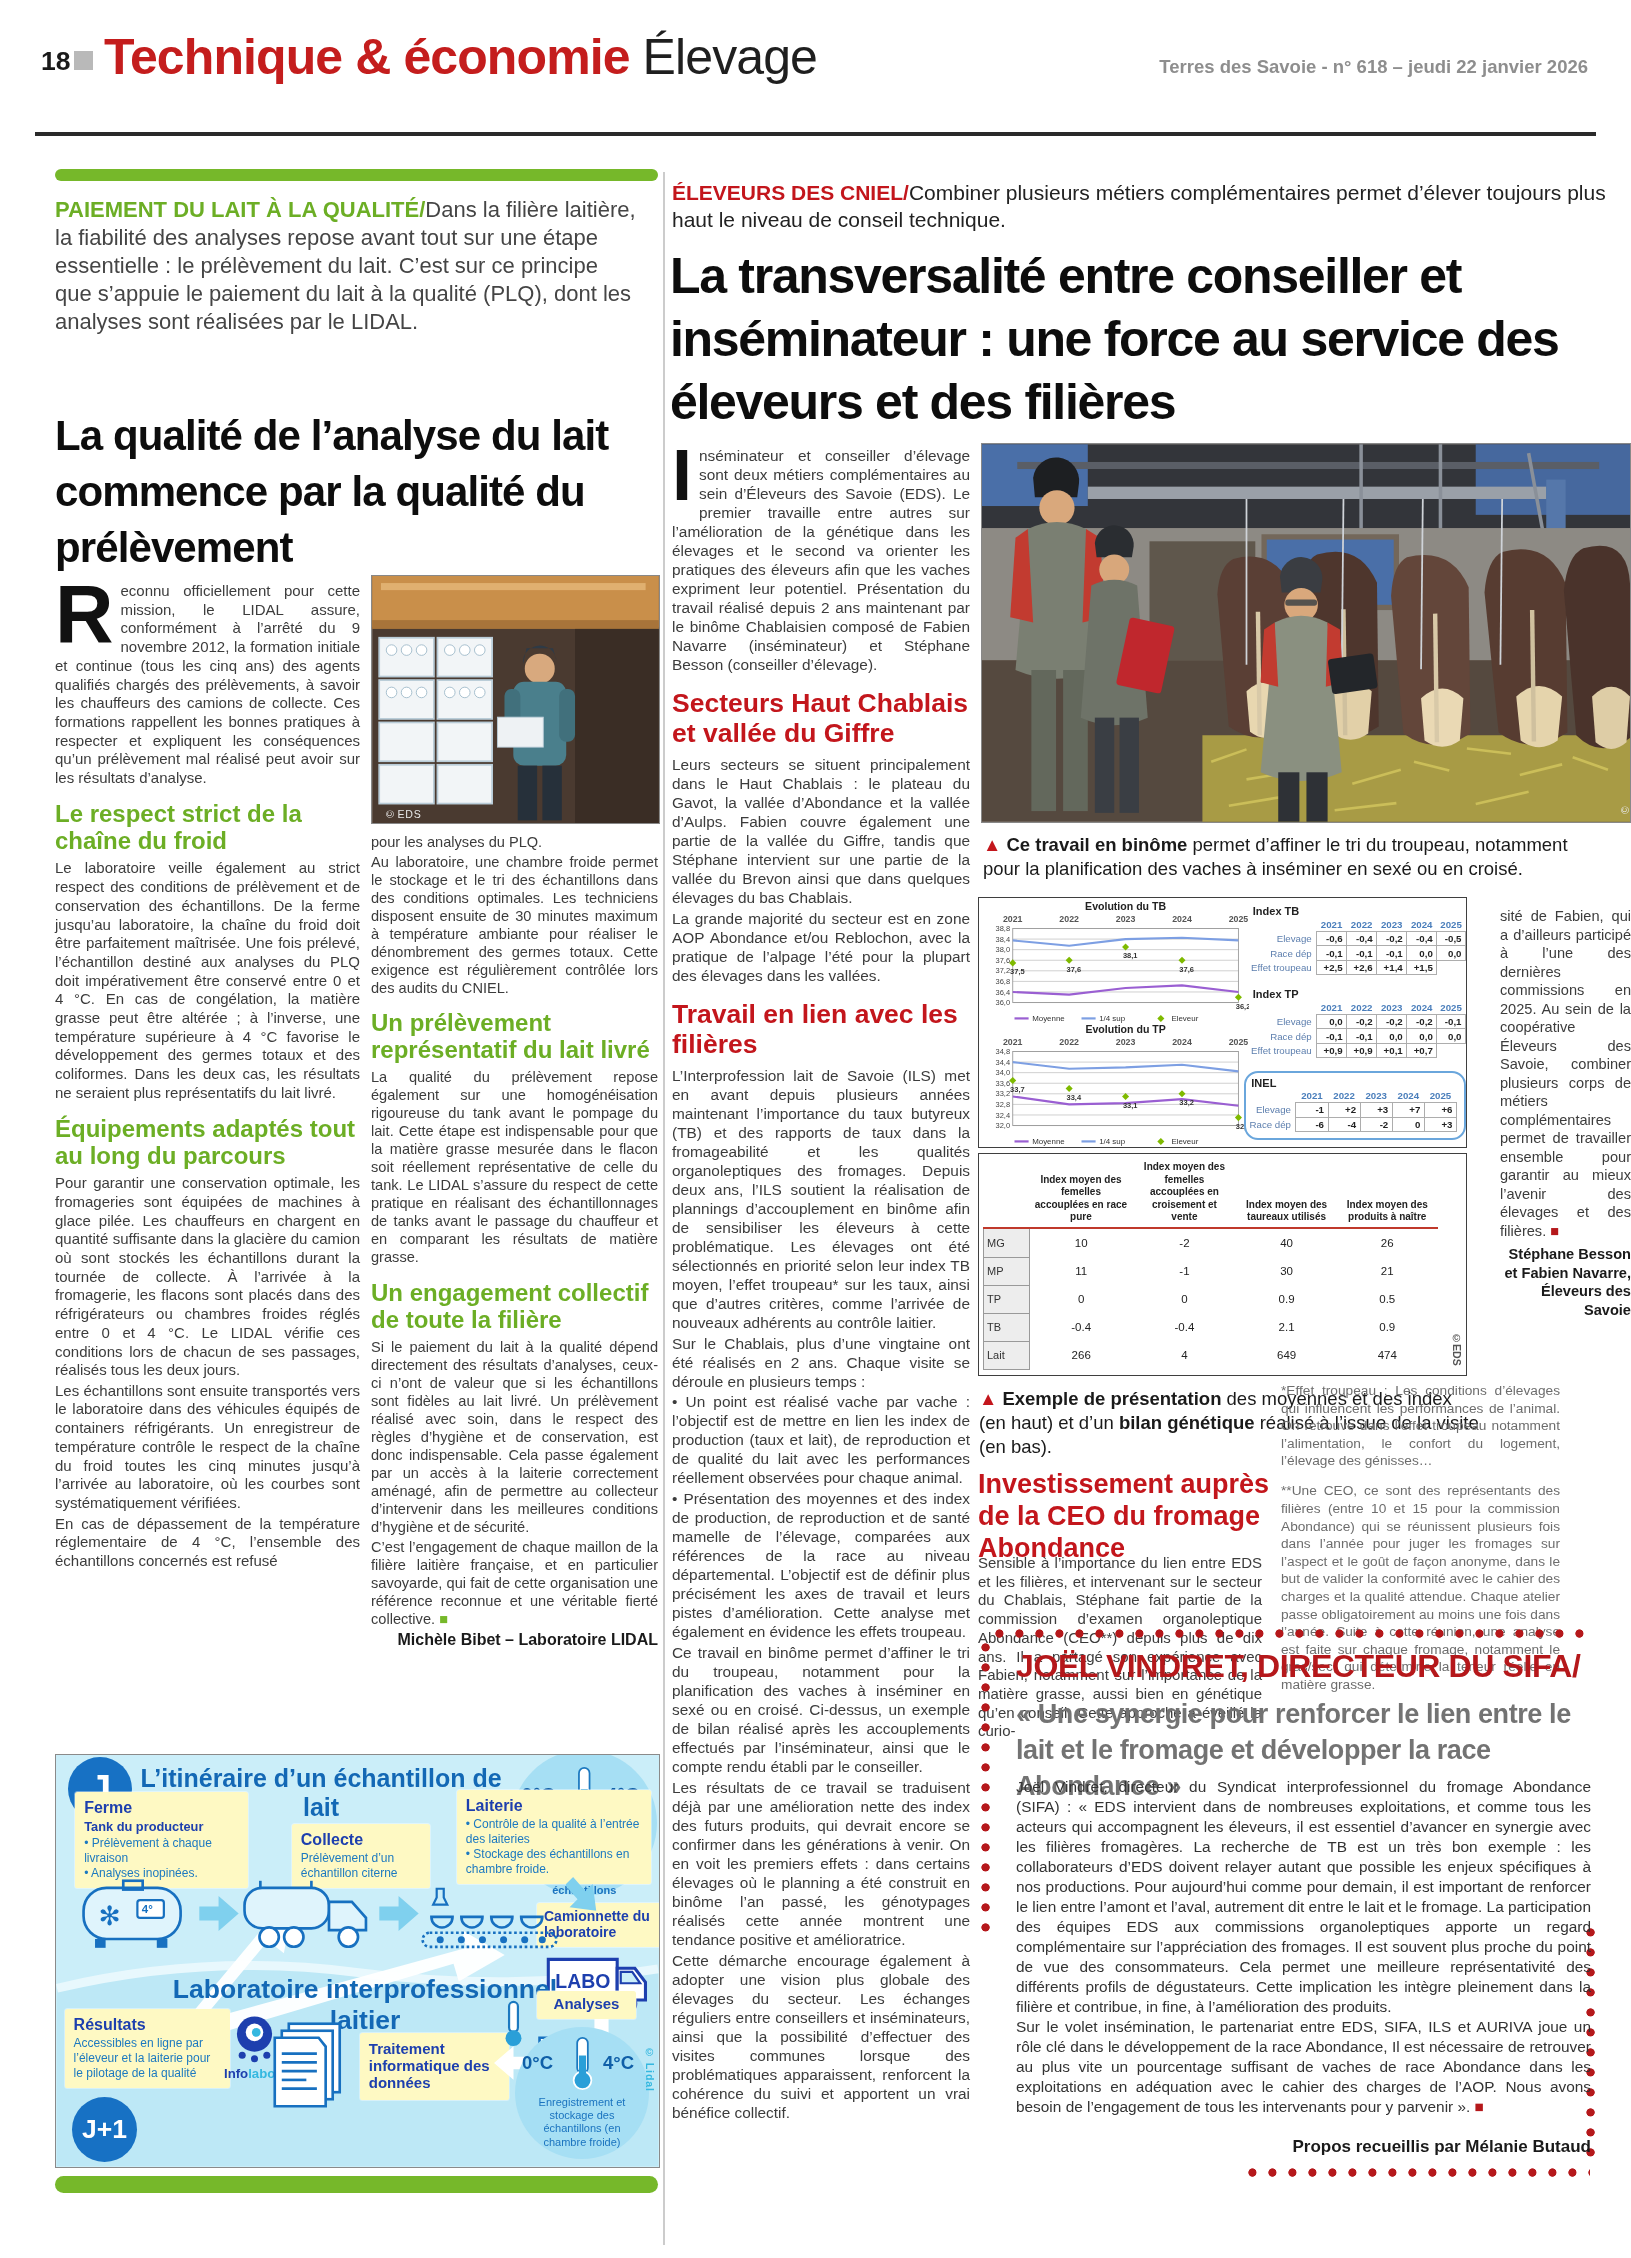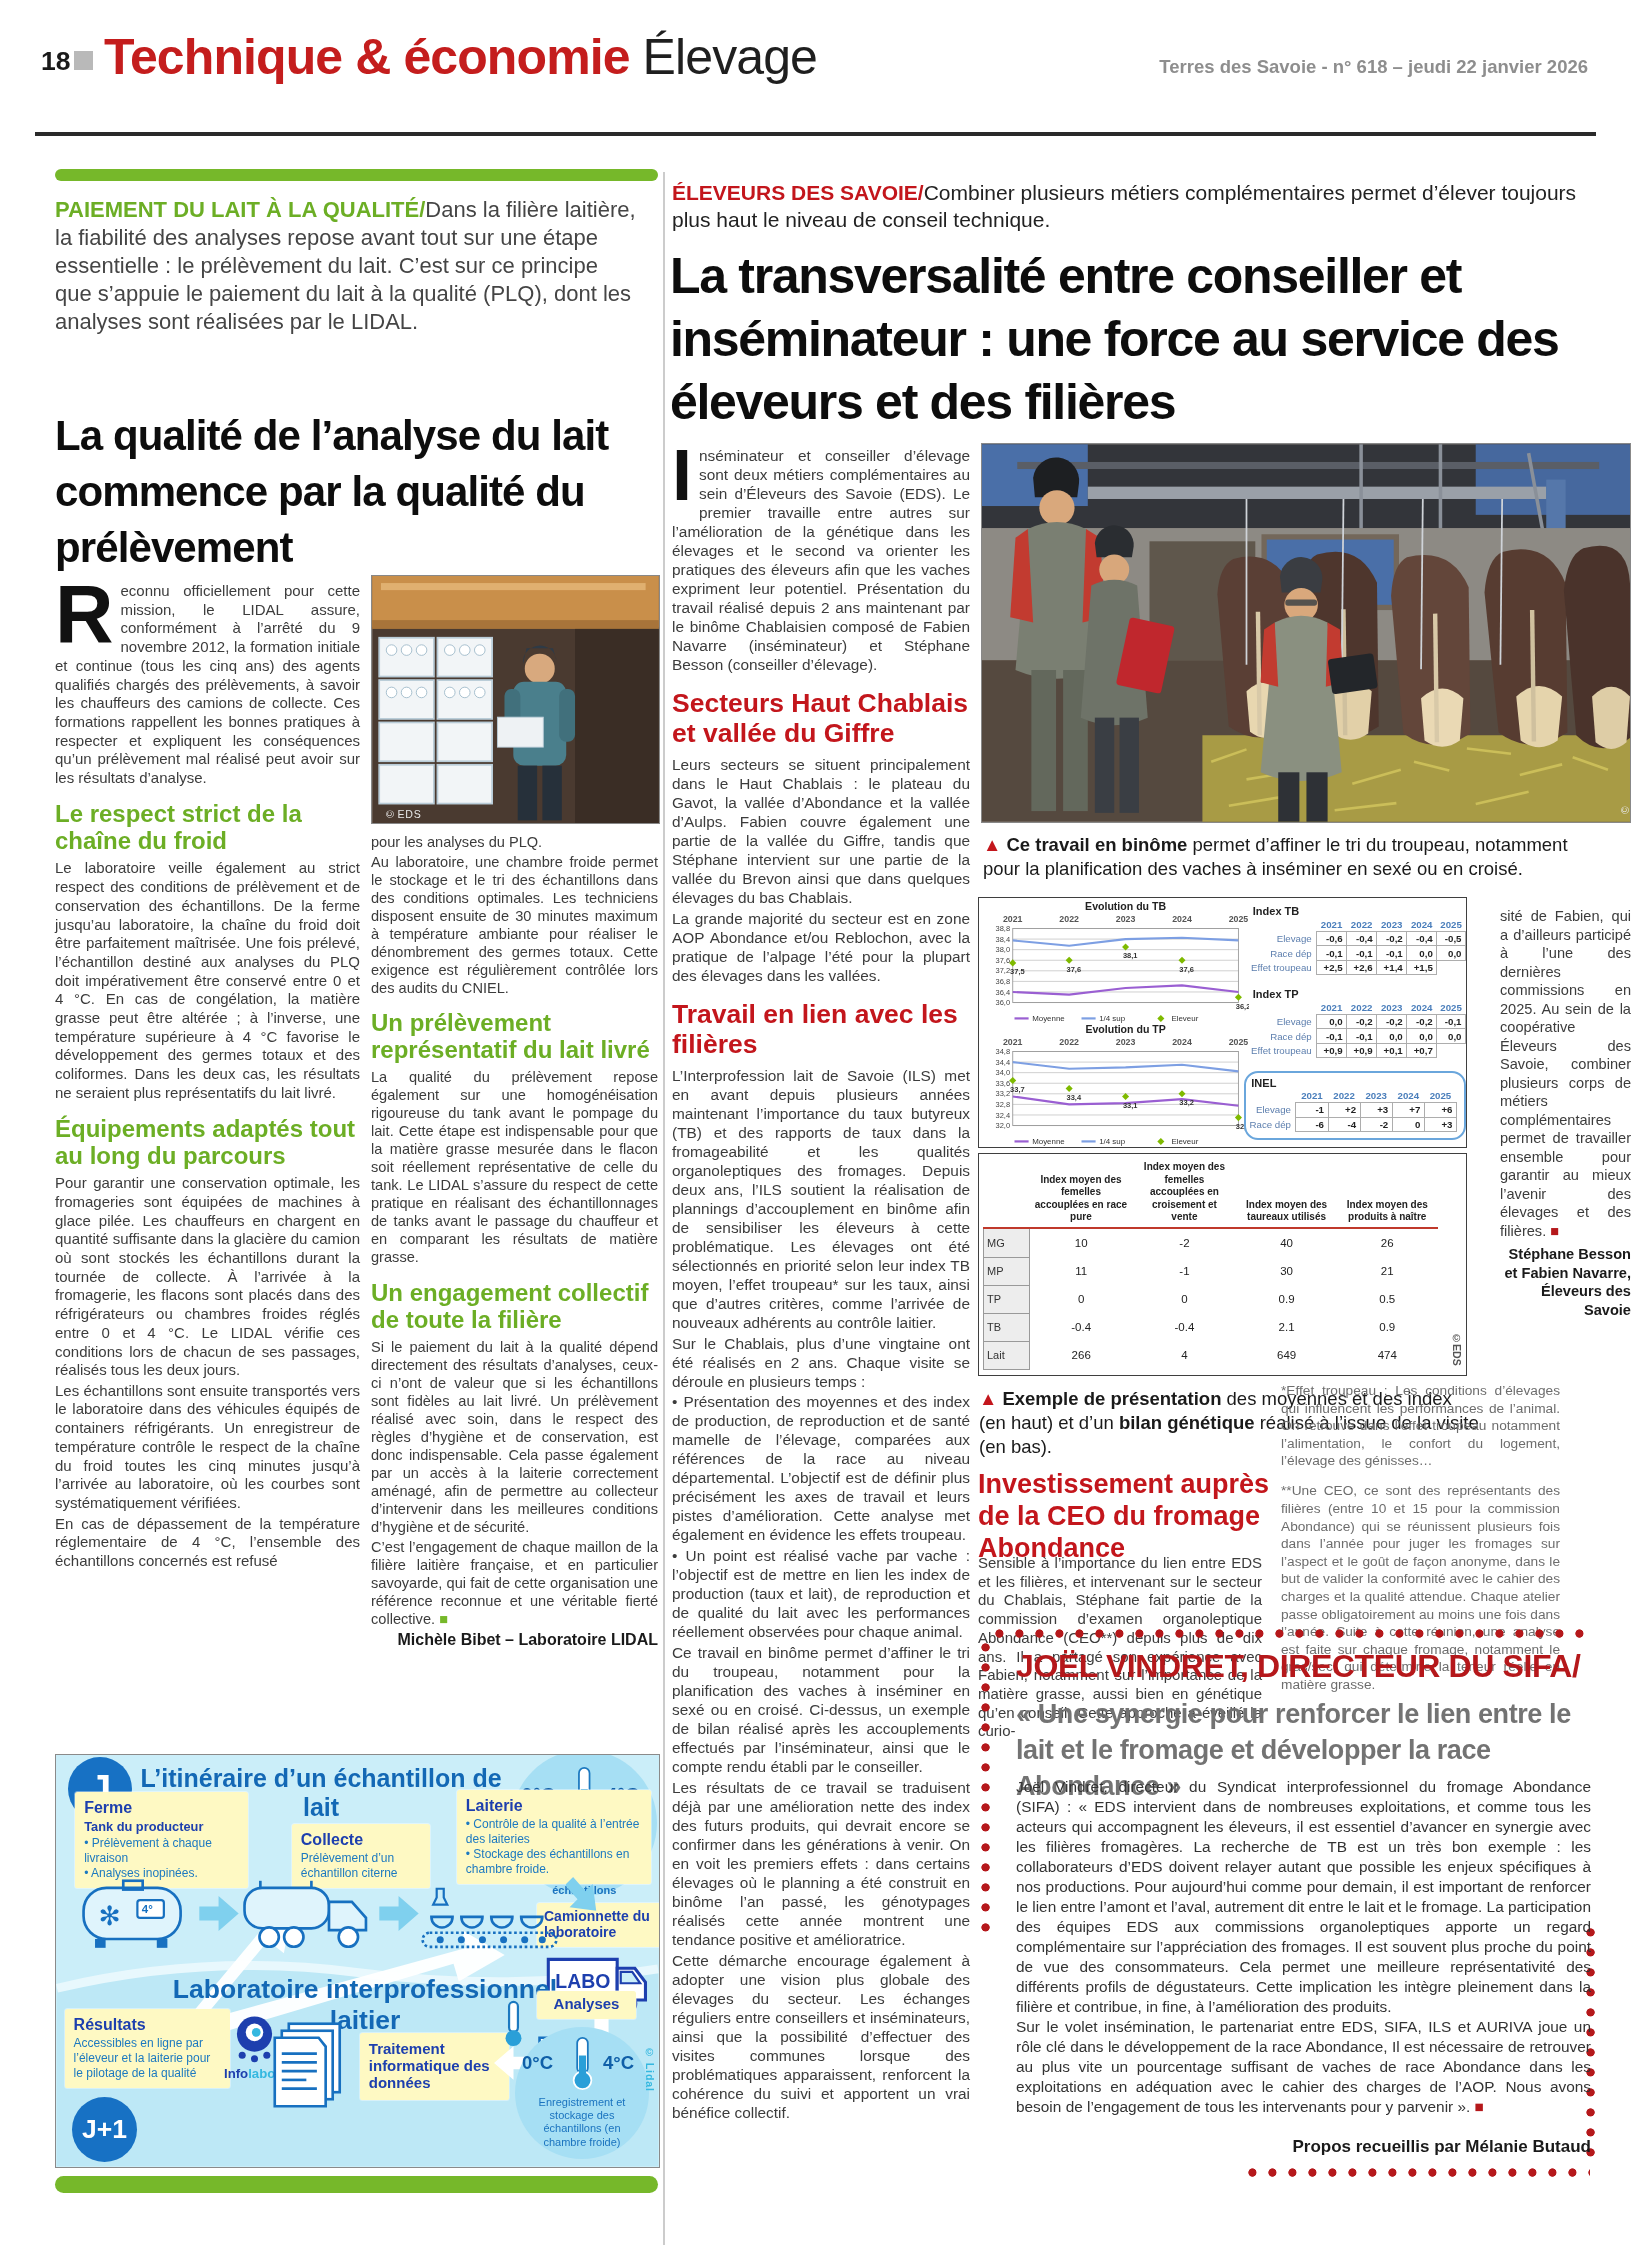--- a/index.html
+++ b/index.html
@@ -161,34 +161,34 @@
     <p>Au laboratoire, une chambre froide permet le stockage et le tri des échantillons dans des conditions optimales. Les techniciens disposent ensuite de 30 minutes maximum à température ambiante pour réaliser le dénombrement des germes totaux. Cette exigence est régulièrement contrôlée lors des audits du CNIEL.</p>
     <div class="gsub">Un prélèvement représentatif du lait livré</div>
     <p>La qualité du prélèvement repose également sur une homogénéisation rigoureuse du tank avant le pompage du lait. Cette étape est indispensable pour que la matière grasse mesurée dans le flacon soit réellement représentative de celle du tank. Le LIDAL s’assure du respect de cette pratique en réalisant des échantillonnages de tanks avant le passage du chauffeur et en comparant les résultats de matière grasse.</p>
     <div class="gsub">Un engagement collectif de toute la filière</div>
     <p>Si le paiement du lait à la qualité dépend directement des résultats d’analyses, ceux-ci n’ont de valeur que si les échantillons sont fidèles au lait livré. Un prélèvement réalisé avec soin, dans le respect des règles d’hygiène et de conservation, est donc indispensable. Cela passe également par un accès à la laiterie correctement aménagé, afin de permettre au collecteur d’intervenir dans les meilleures conditions d’hygiène et de sécurité.</p>
     <p><span>C’est l’engagement de chaque maillon de la filière laitière française, et en particulier savoyarde, qui fait de cette organisation une référence reconnue et une véritable fierté collective. </span><span class="endmark-g">■</span></p>
     <div class="sig">Michèle Bibet – Laboratoire LIDAL</div>
   </div>
 
   <div class="abs kicker-r" style="left:672px;top:179px;width:948px;">
-    <b>ÉLEVEURS DES SAVOIE/</b><span>Combiner plusieurs métiers complémentaires permet d’élever toujours plus haut le niveau de conseil technique.</span>
+    <b>ÉLEVEURS DES CNIEL/</b><span>Combiner plusieurs métiers complémentaires permet d’élever toujours plus haut le niveau de conseil technique.</span>
   </div>
   <div class="abs headline-r" style="left:670px;top:245px;width:962px;">La transversalité entre conseiller et inséminateur&nbsp;: une force au service des éleveurs et des filières</div>
 
   <div class="abs bodytxt" style="left:672px;top:446px;width:298px;font-size:15.4px;line-height:19px;">
     <p><span class="dropcap" style="font-size:72px;line-height:58px;">I</span><span>nséminateur et conseiller d’élevage sont deux métiers complémentaires au sein d’Éleveurs des Savoie (EDS). Le premier travaille entre autres sur l’amélioration de la génétique dans les élevages et le second va orienter les pratiques des éleveurs afin que les vaches expriment leur potentiel. Présentation du travail réalisé depuis 2 ans maintenant par le binôme Chablaisien composé de Fabien Navarre (inséminateur) et Stéphane Besson (conseiller d’élevage).</span></p>
     <div class="rsub">Secteurs Haut Chablais et vallée du Giffre</div>
     <p>Leurs secteurs se situent principalement dans le Haut Chablais&nbsp;: le plateau du Gavot, la vallée d’Abondance et la vallée d’Aulps. Fabien couvre également une partie de la vallée du Giffre, tandis que Stéphane intervient sur une partie de la vallée du Brevon ainsi que dans quelques élevages du bas Chablais.</p>
     <p>La grande majorité du secteur est en zone AOP Abondance et/ou Reblochon, avec la pratique de l’alpage l’été pour la plupart des élevages dans les vallées.</p>
     <div class="rsub">Travail en lien avec les filières</div>
     <p>L’Interprofession lait de Savoie (ILS) met en avant depuis plusieurs années maintenant l’importance du taux butyreux (TB) et des rapports de taux dans la fromageabilité et les qualités organoleptiques des fromages. Depuis deux ans, l’ILS soutient la réalisation de plannings d’accouplement en binôme afin de sensibiliser les éleveurs à cette problématique. Les élevages ont été sélectionnés en priorité selon leur index TB moyen, l’effet troupeau* sur les taux, ainsi que d’autres critères, comme l’arrivée de nouveaux adhérents au contrôle laitier.</p>
     <p>Sur le Chablais, plus d’une vingtaine ont été réalisés en 2 ans. Chaque visite se déroule en plusieurs temps&nbsp;:</p>
+    <p>• Un point est réalisé vache par vache&nbsp;: l’objectif est de mettre en lien les index de production (taux et lait), de reproduction et de qualité du lait avec les performances réellement observées pour chaque animal.</p>
     <p>• Présentation des moyennes et des index de production, de reproduction et de santé mamelle de l’élevage, comparées aux références de la race au niveau départemental. L’objectif est de définir plus précisément les axes de travail et leurs pistes d’amélioration. Cette analyse met également en évidence les effets troupeau.</p>
-    <p>• Un point est réalisé vache par vache&nbsp;: l’objectif est de mettre en lien les index de production (taux et lait), de reproduction et de qualité du lait avec les performances réellement observées pour chaque animal.</p>
     <p>Ce travail en binôme permet d’affiner le tri du troupeau, notamment pour la planification des vaches à inséminer en sexé ou en croisé. Ci-dessus, un exemple de bilan réalisé après les accouplements effectués par l’inséminateur, ainsi que le compte rendu établi par le conseiller.</p>
     <p>Les résultats de ce travail se traduisent déjà par une amélioration nette des index des futurs produits, qui devrait encore se confirmer dans les générations à venir. On en voit les premiers effets&nbsp;: dans certains élevages où le planning a été construit en binôme l’an passé, les génotypages réalisés cette année montrent une tendance positive et amélioratrice.</p>
     <p>Cette démarche encourage également à adopter une vision plus globale des élevages du secteur. Les échanges réguliers entre conseillers et inséminateurs, ainsi que la possibilité d’effectuer des visites communes lorsque des problématiques apparaissent, renforcent la cohérence du suivi et apportent un vrai bénéfice collectif.</p>
   </div>
 
   <div class="abs photo" style="left:981px;top:443px;width:648px;height:378px;">
     <svg width="648" height="378" viewBox="0 0 735 428">
       <rect width="735" height="428" fill="#6b6257"></rect>
       <rect width="735" height="95" fill="#33353a"></rect>
       <rect x="0" y="0" width="120" height="70" fill="#4a6fa8"></rect>

